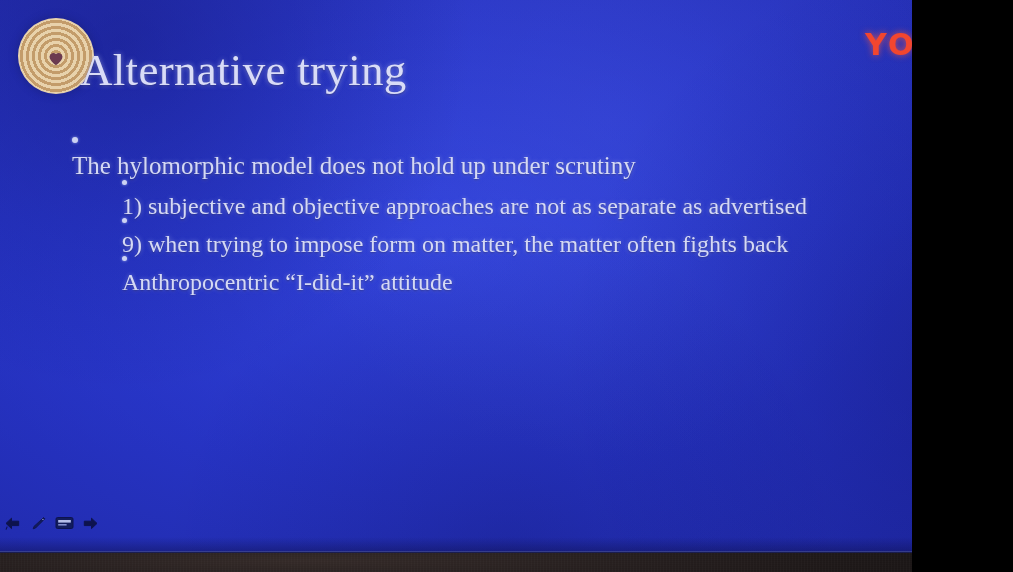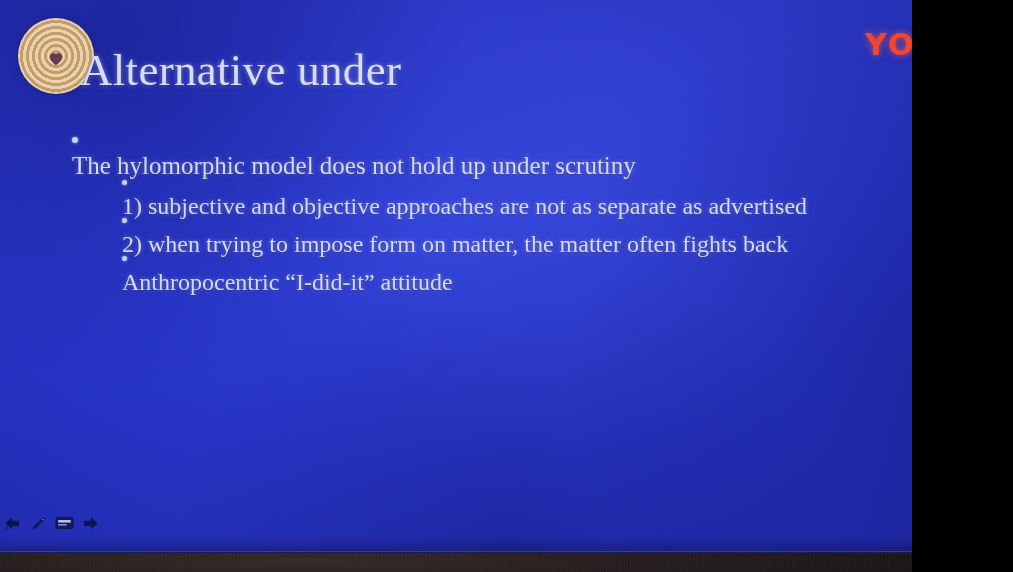--- a/index.html
+++ b/index.html
@@ -205,37 +205,37 @@
       <div class="rings"></div>
       <svg class="heart" viewBox="0 0 24 24">
         <path d="M12 21s-8.2-5.1-8.2-11A4.9 4.9 0 0 1 12 7.1 4.9 4.9 0 0 1 20.2 10c0 5.9-8.2 11-8.2 11z" fill="#6b3a50"></path>
       </svg>
     </div>
 
     <div id="youku">
       <span class="you">YOU</span><span class="ku">KU</span>
     </div>
 
-    <div id="slide-title">Alternative under</div>
+    <div id="slide-title">Alternative trying</div>
 
     <div id="body">
 
       <div class="bullet-l1">
         <span class="dot"></span>
         <span class="btxt">The hylomorphic model does not hold up under scrutiny</span>
       </div>
 
       <div class="bullet-l2">
         <span class="dot"></span>
         <span class="btxt">1) subjective and objective approaches are not as separate as advertised</span>
       </div>
 
       <div class="bullet-l2">
         <span class="dot"></span>
-        <span class="btxt">2) when trying to impose form on matter, the matter often fights back</span>
+        <span class="btxt">9) when trying to impose form on matter, the matter often fights back</span>
       </div>
 
       <div class="bullet-l2">
         <span class="dot"></span>
         <span class="btxt">Anthropocentric “I-did-it” attitude</span>
       </div>
 
     </div>
 
     <div id="nav">

